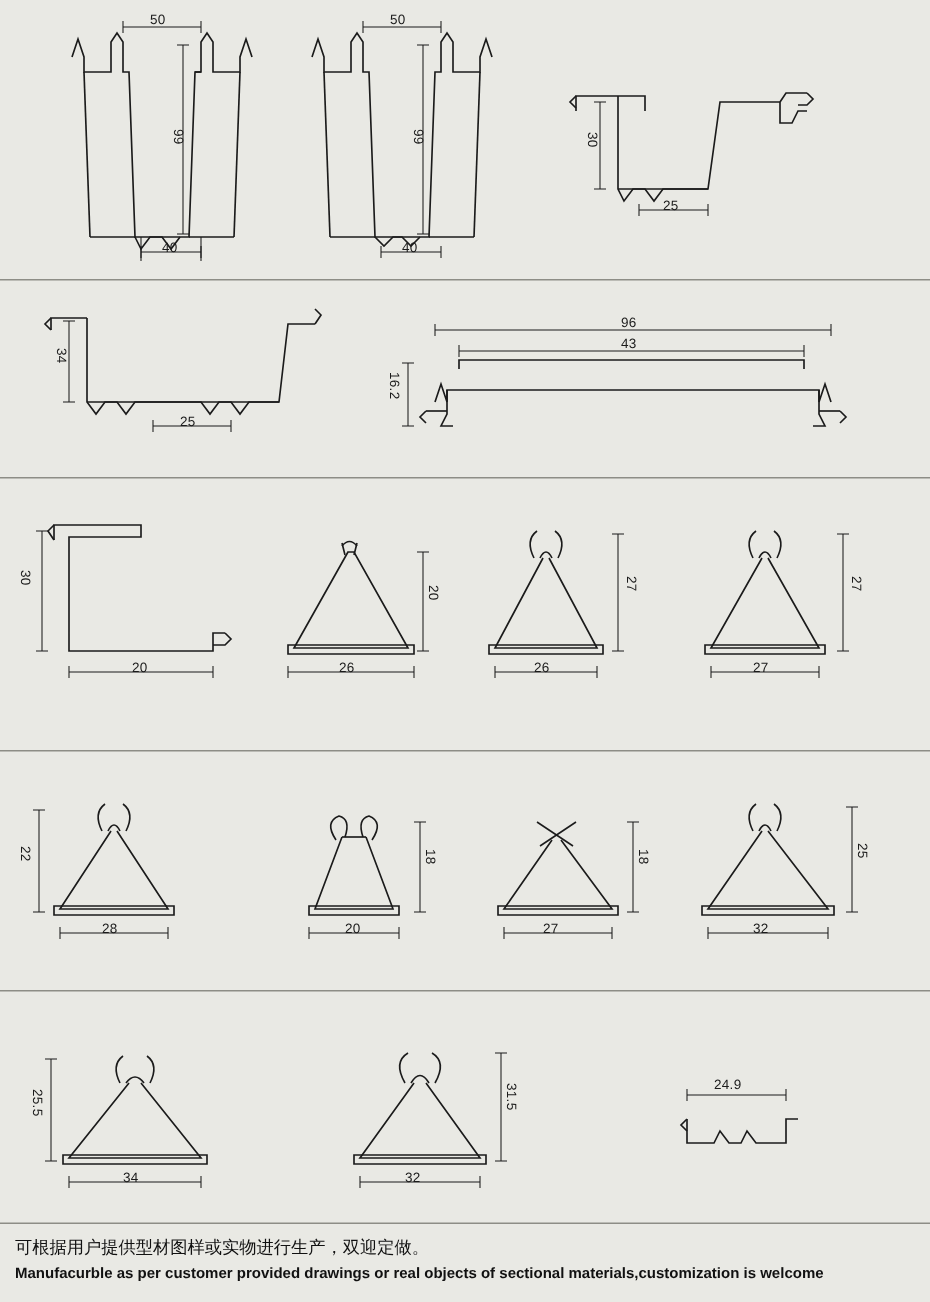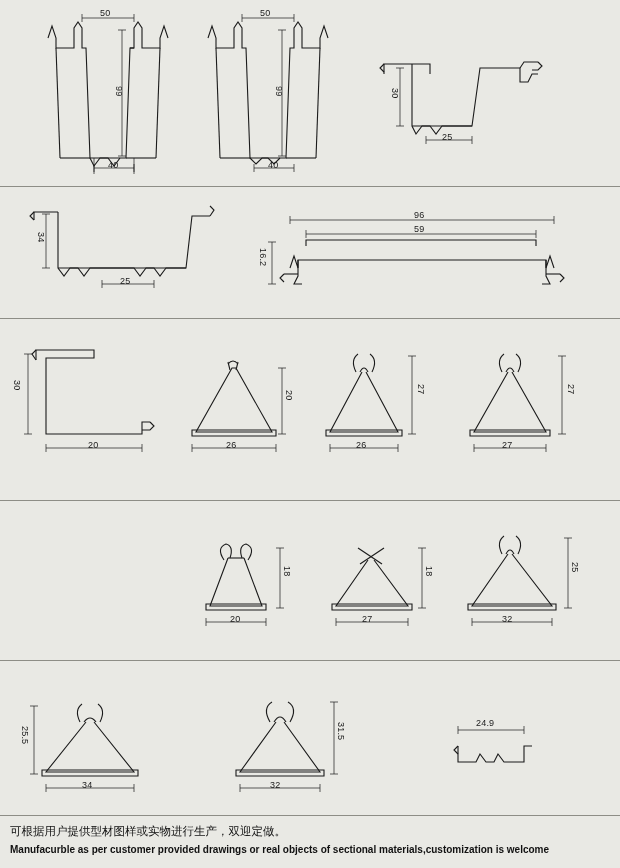--- a/index.html
+++ b/index.html
@@ -161,21 +161,21 @@
       <g fill="none" stroke="#1b1b1b" stroke-width="0.7">
         <path d="M40,22 L304,22"></path>
         <path d="M40,18 L40,26 M304,18 L304,26"></path>
         <path d="M56,36 L286,36"></path>
         <path d="M56,32 L56,40 M286,32 L286,40"></path>
         <path d="M22,44 L22,86"></path>
         <path d="M18,44 L26,44 M18,86 L26,86"></path>
       </g>
     </svg>
     <span class="dim" style="left:164px;top:12px;text-align:center;">96</span>
-    <span class="dim" style="left:164px;top:26px;">59</span>
+    <span class="dim" style="left:164px;top:26px;">43</span>
     <span class="dim vert" style="left:8px;top:50px;">16.2</span>
   </div>
 
   <div class="divider" style="top:318px;"></div>
 
   <div class="fig" style="left:10px;top:334px;">
     <svg width="160" height="130" viewBox="0 0 160 130">
       <g fill="none" stroke="#1b1b1b" stroke-width="1.1">
         <path d="M26,26 L26,16 L84,16 L84,24 L36,24 L36,100 L132,100 L132,88 L140,88"></path>
         <path d="M26,16 L22,20 L26,26"></path>
@@ -246,20 +246,39 @@
         <path d="M24,104 L96,104"></path>
         <path d="M24,100 L24,108 M96,100 L96,108"></path>
       </g>
     </svg>
     <span class="dim vert" style="left:116px;top:40px;">27</span>
     <span class="dim" style="left:52px;top:96px;">27</span>
   </div>
 
   <div class="divider" style="top:500px;"></div>
 
+  <div class="fig" style="left:12px;top:520px;">
+    <svg width="150" height="120" viewBox="0 0 150 120">
+      <g fill="none" stroke="#1b1b1b" stroke-width="1.1">
+        <path d="M56,34 Q50,22 58,16"></path>
+        <path d="M72,34 Q78,22 70,16"></path>
+        <path d="M60,34 Q64,26 68,34"></path>
+        <path d="M62,34 L28,86 L100,86 L66,34"></path>
+        <path d="M24,90 L104,90 L104,84 L24,84 Z"></path>
+      </g>
+      <g fill="none" stroke="#1b1b1b" stroke-width="0.7">
+        <path d="M14,20 L14,88"></path>
+        <path d="M10,20 L18,20 M10,88 L18,88"></path>
+        <path d="M28,102 L100,102"></path>
+        <path d="M28,98 L28,106 M100,98 L100,106"></path>
+      </g>
+    </svg>
+    <span class="dim vert" style="left:0px;top:44px;">22</span>
+    <span class="dim" style="left:56px;top:94px;">28</span>
+  </div>
 
   <div class="fig" style="left:176px;top:530px;">
     <svg width="140" height="110" viewBox="0 0 140 110">
       <g fill="none" stroke="#1b1b1b" stroke-width="1.1">
         <path d="M48,30 Q40,18 50,14 Q58,16 54,28"></path>
         <path d="M72,30 Q80,18 70,14 Q62,16 66,28"></path>
         <path d="M52,28 L34,76 L86,76 L68,28"></path>
         <path d="M52,28 L68,28"></path>
         <path d="M30,80 L90,80 L90,74 L30,74 Z"></path>
       </g>

